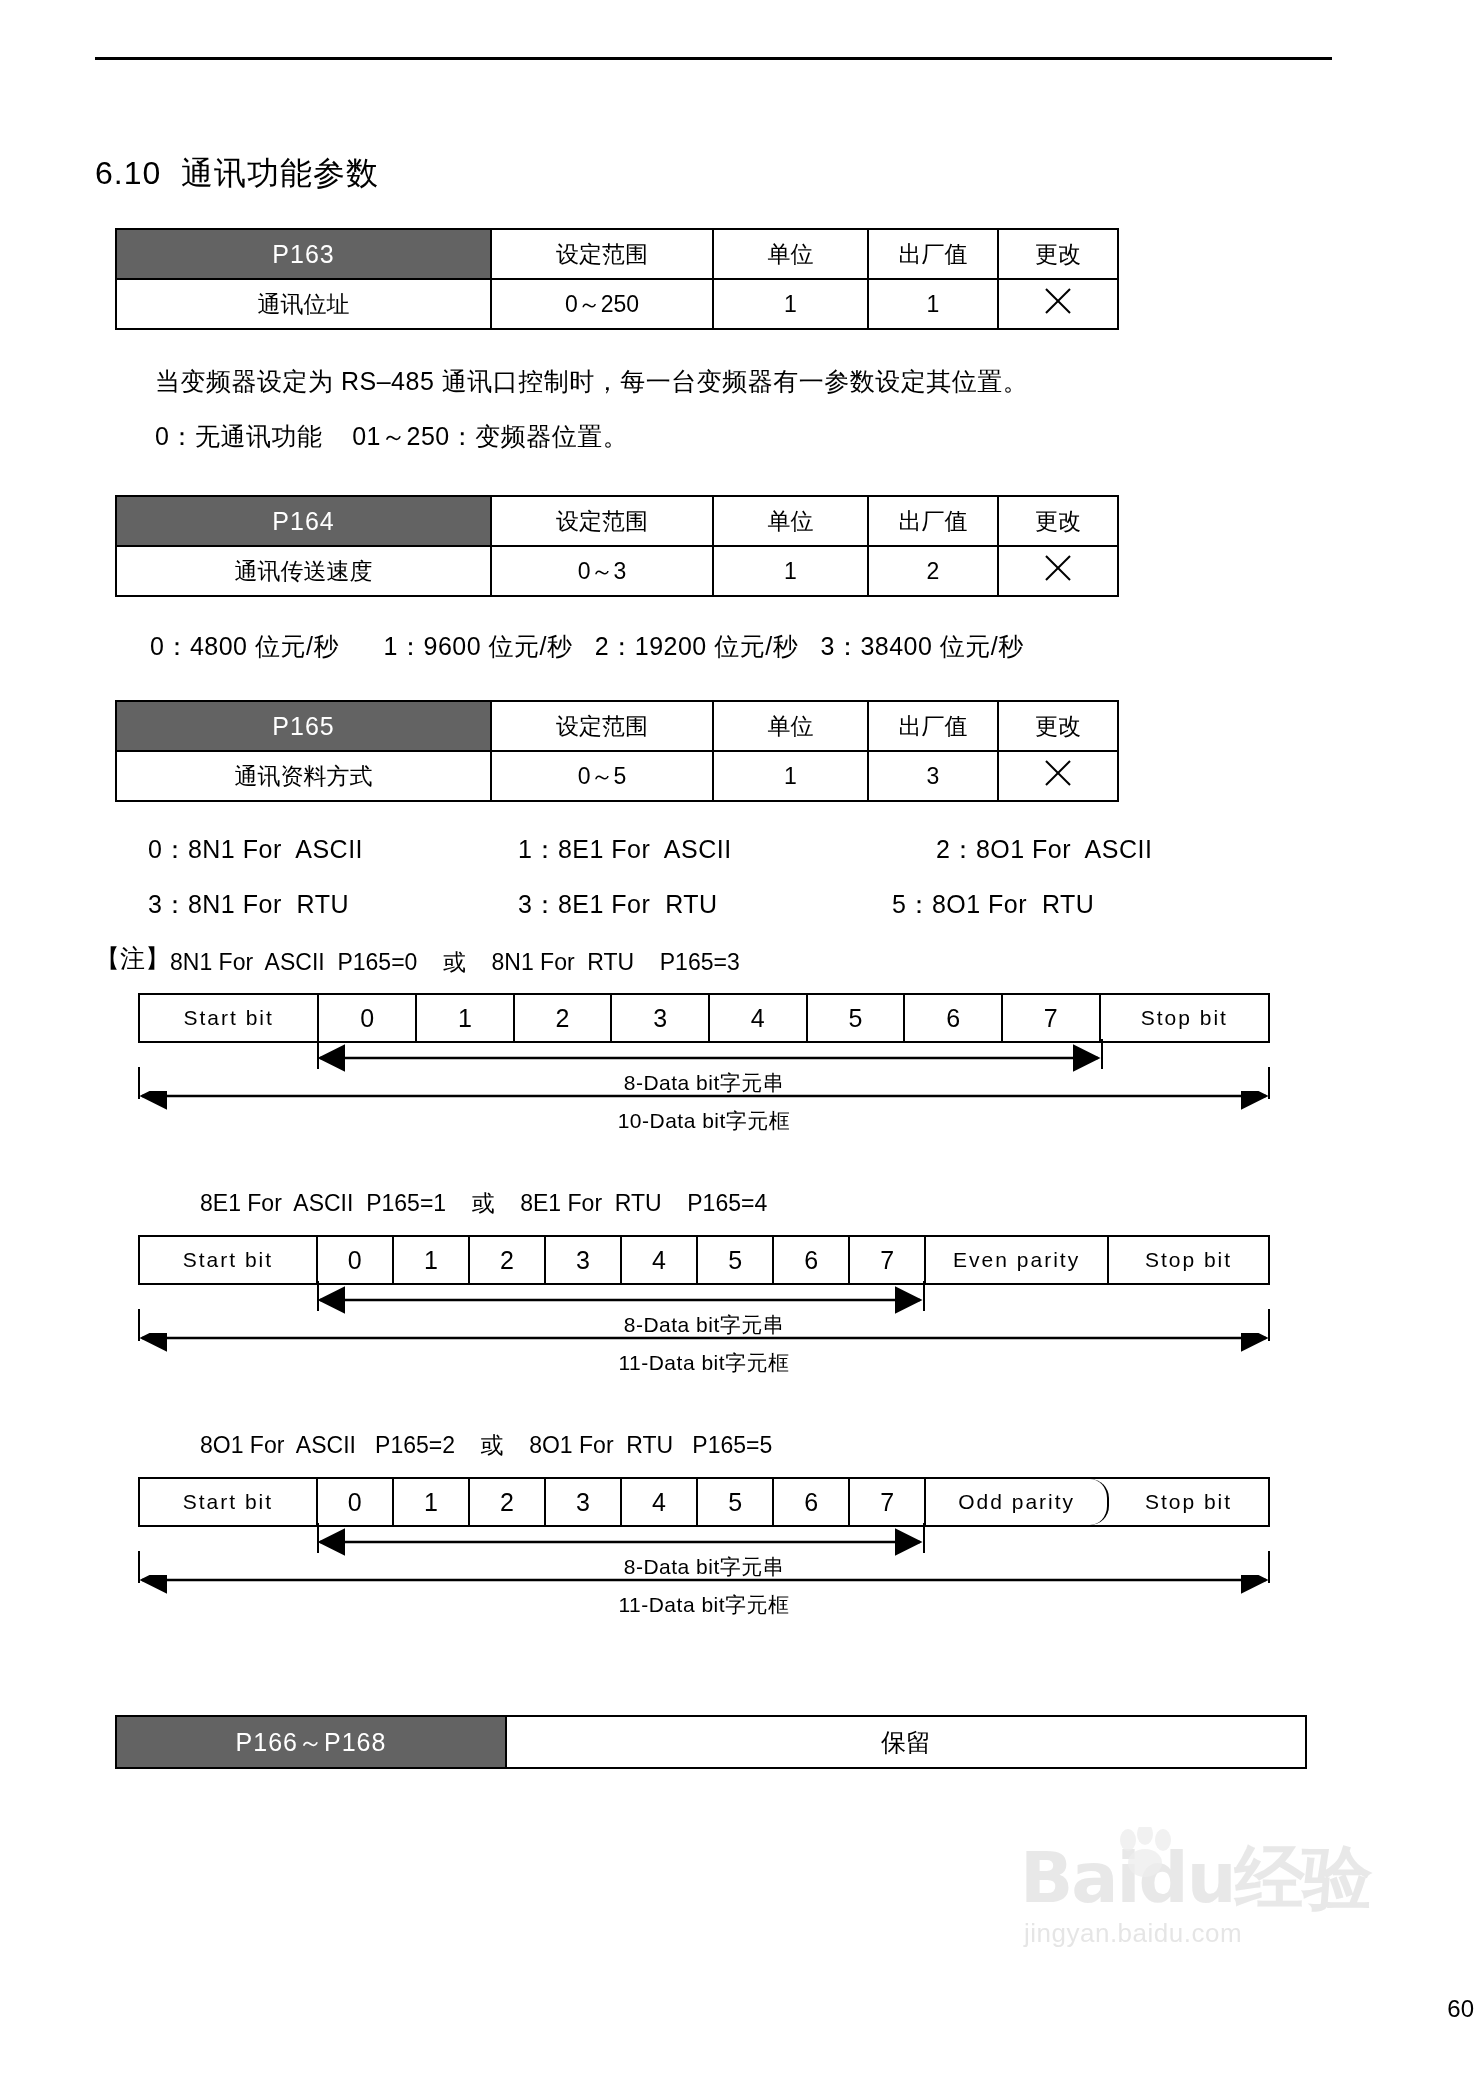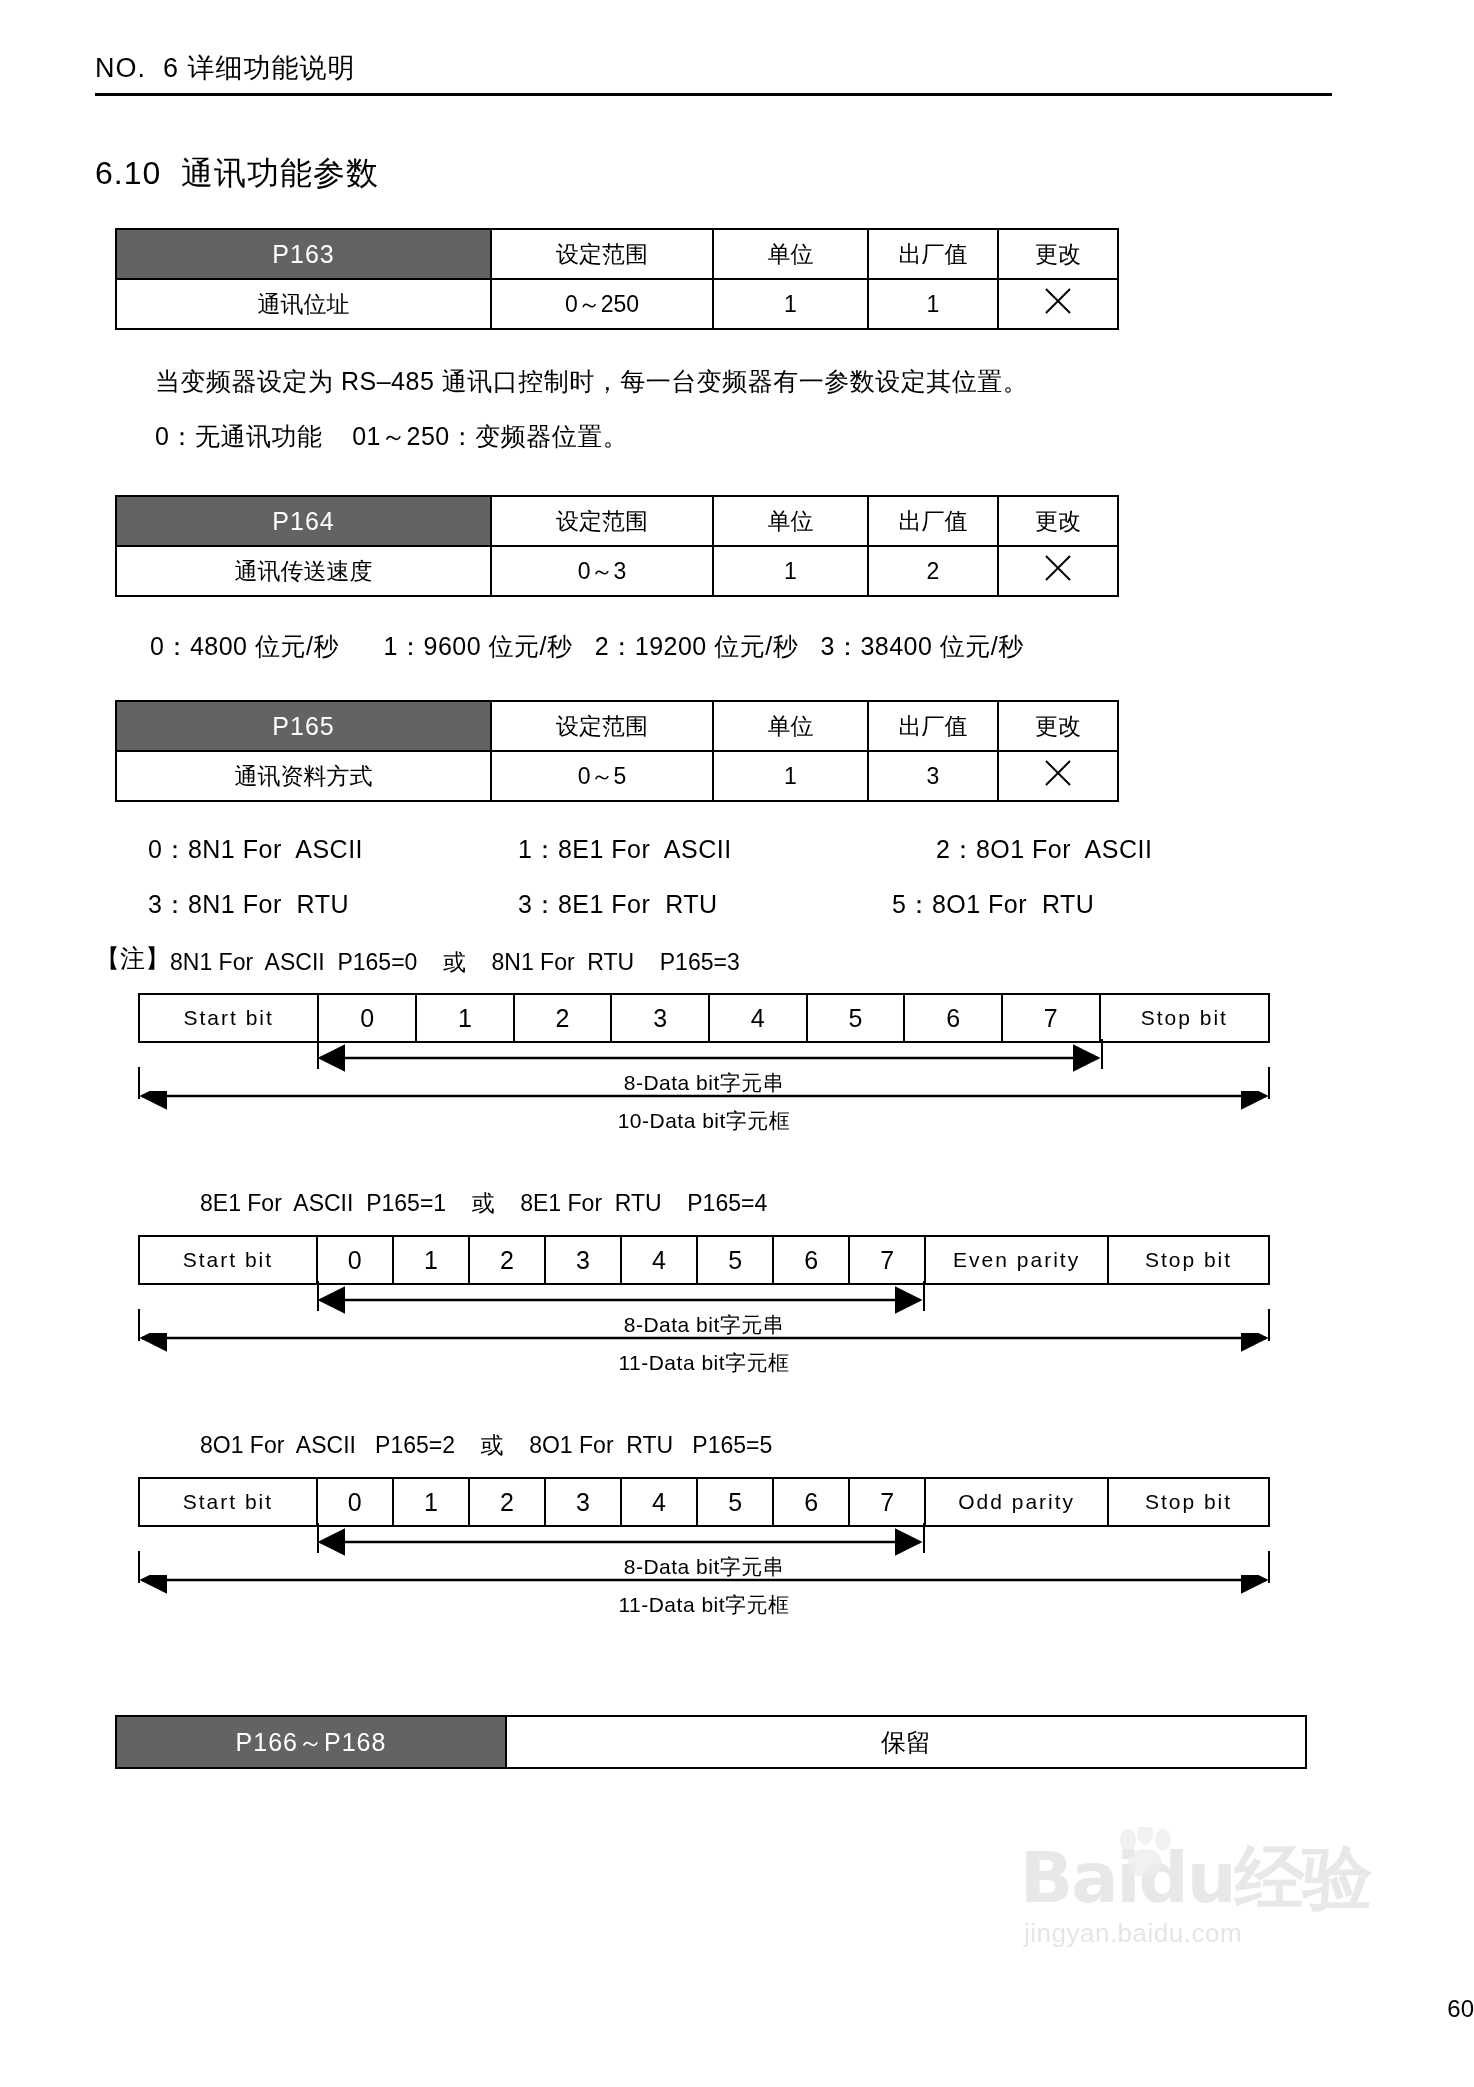--- a/index.html
+++ b/index.html
@@ -139,21 +139,20 @@
     position:absolute; left:95px; top:-18px;
     width:64px; height:52px; opacity:0.8;
   }
 </style>
 </head>
 <body>
 
 <div class="page">
 
   <div class="hdr">
-    <div class="hdr-text">NO.  6 详细功能说明</div>
     <div class="hdr-rule"></div>
   </div>
 
   <div class="sec-title">6.10  通讯功能参数</div>
 
   <table class="ptable" style="left:115px; top:228px;">
     <tbody>
         <tr>
       <td class="code c1">P163</td>
       <td class="c2">设定范围</td>
@@ -329,21 +328,21 @@
     <div class="frame-row">
       <div class="fcell wide" style="width:180px;">Start bit</div>
       <div class="fcell bit" style="width:77px;">0</div>
       <div class="fcell bit" style="width:77px;">1</div>
       <div class="fcell bit" style="width:77px;">2</div>
       <div class="fcell bit" style="width:77px;">3</div>
       <div class="fcell bit" style="width:77px;">4</div>
       <div class="fcell bit" style="width:77px;">5</div>
       <div class="fcell bit" style="width:77px;">6</div>
       <div class="fcell bit" style="width:77px;">7</div>
-      <div class="fcell wide" style="width:185px;">Odd parity</div>
+      <div class="fcell wide" style="width:185px;border-radius:19px;">Odd parity</div>
       <div class="fcell wide" style="width:161px;">Stop bit</div>
     </div>
     <div style="position:relative; height:48px;">
       <div class="vrule-l" style="left:179px; top:-4px; height:30px;"></div>
       <div class="vrule-r" style="left:785px; top:-4px; height:30px;"></div>
       <svg width="1132" height="48" style="position:absolute;left:0;top:0;">
         <defs>
           <marker id="ah5a" markerWidth="11" markerHeight="11" refX="10" refY="5.5" orient="auto">
             <polygon points="0,0 11,5.5 0,11" fill="#000"></polygon>
           </marker>

